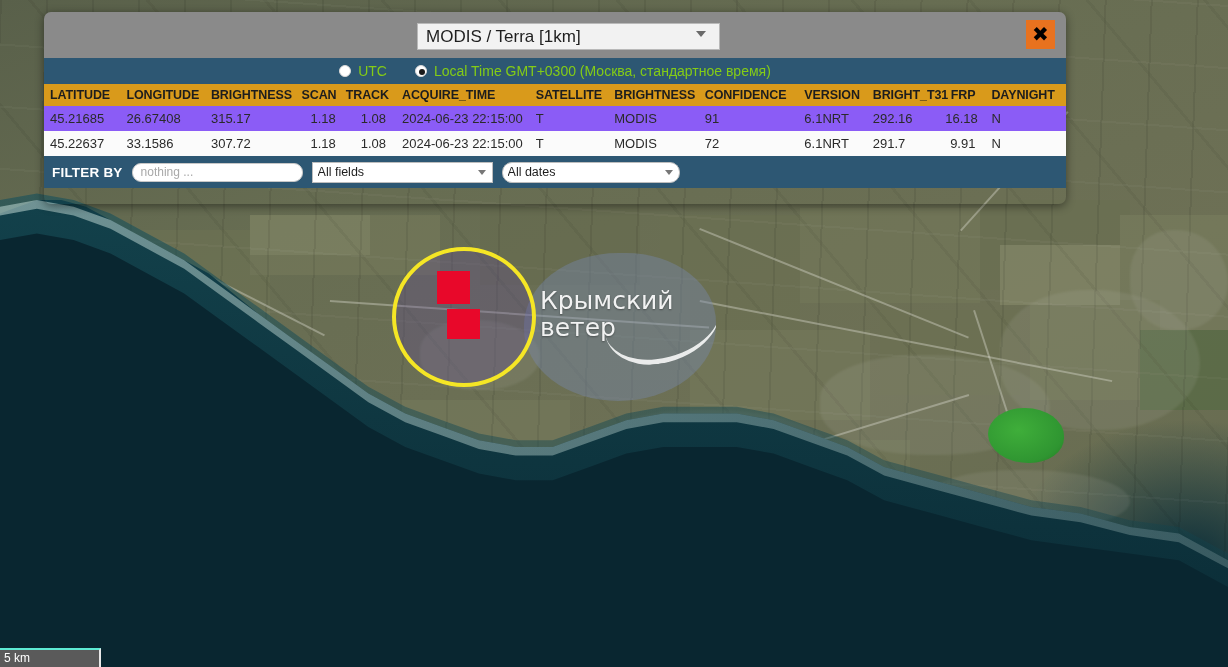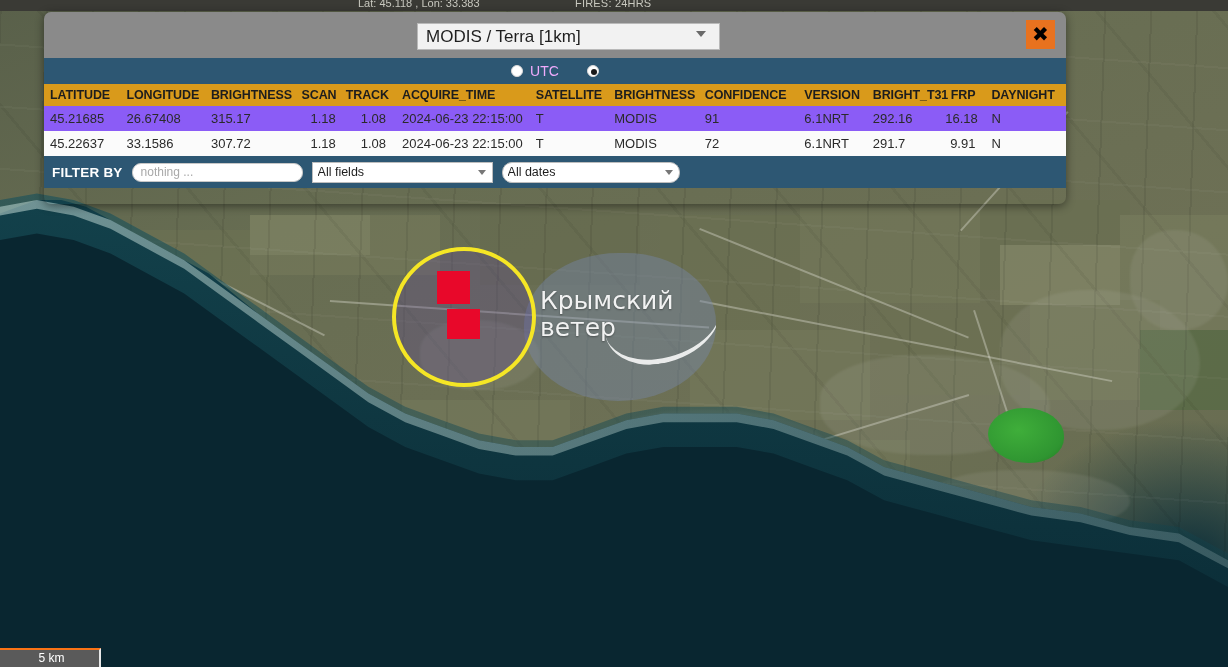--- a/index.html
+++ b/index.html
@@ -175,21 +175,21 @@
   }
   .close-btn {
     position: absolute; right: 11px; top: 8px; width: 29px; height: 29px;
     background: #e8721f; color: #000;
     font-size: 20px; font-weight: bold; line-height: 29px; text-align: center;
     cursor: pointer; font-family: "DejaVu Sans", sans-serif;
   }
 
   .tz-bar {
     height: 26px; background: #2d5773;
-    color: #f0abfc; font-size: 14px;
+    color: #84cc16; font-size: 14px;
     display: flex; align-items: center; justify-content: center; gap: 7px;
   }
   .radio {
     display: inline-block; width: 12px; height: 12px; border-radius: 50%;
     background: #fff; border: 1px solid #d9d9d9; position: relative;
     vertical-align: middle; cursor: pointer;
   }
   .radio.checked::after {
     content: ""; position: absolute; left: 3px; top: 3px;
     width: 6px; height: 6px; border-radius: 50%; background: #1a1a1a;
@@ -247,24 +247,23 @@
     width: 0; height: 0;
     border-left: 4px solid transparent; border-right: 4px solid transparent;
     border-top: 5px solid #777;
   }
   .sel-fields { width: 181px; }
   .sel-dates  { width: 178px; border-radius: 10px; }
 
   
   .scalebar {
     position: absolute; left: 0; bottom: 0; width: 101px; height: 19px;
-    background: #5a5a5a; border-top: 2px solid #f97316; border-right: 2px solid #e8e8e8;
+    background: #5a5a5a; border-top: 2px solid #5eead4; border-right: 2px solid #e8e8e8;
     color: #fff; font-size: 12px; line-height: 17px; padding-left: 4px;
     overflow: hidden;
-    text-align: center;
   }
 </style>
 </head>
 <body>
 
 <div id="app">
 
   <div class="map-base">
     <div class="patches">
       <div class="patch" style="left:120px;top:230px;width:150px;height:70px;background:#6e7353;"></div>
@@ -319,40 +318,37 @@
       <div class="wm-swoosh"></div>
       <div class="wm-text">Крымский
 ветер</div>
     </div>
 
     <div class="fire-circle"></div>
     <div class="fire-box a"></div>
     <div class="fire-box b"></div>
   </div>
 
-  <div class="topbar">
-    <span class="latlon">Lat: 45.118 , Lon: 33.383</span>
-    <span class="fires">FIRES: 24HRS</span>
-  </div>
 
   <div class="panel">
 
     <div class="panel-head">
       <select class="sensor-select">
         <option>MODIS / Terra [1km]</option>
       </select>
       <span class="sensor-caret"></span>
       <div class="close-btn">✖</div>
     </div>
 
     <div class="tz-bar">
       <span class="radio"></span>
       <span class="tz-label">UTC</span>
       <span class="tz-gap"></span>
       <span class="radio checked"></span>
+      <span class="tz-label">Local Time GMT+0300 (Москва, стандартное время)</span>
     </div>
 
     <table class="fires">
       <thead>
         <tr>
           <th class="col-lat">LATITUDE</th>
           <th class="col-lon">LONGITUDE</th>
           <th class="col-bri">BRIGHTNESS</th>
           <th class="col-scan num">SCAN</th>
           <th class="col-trk num">TRACK</th>

